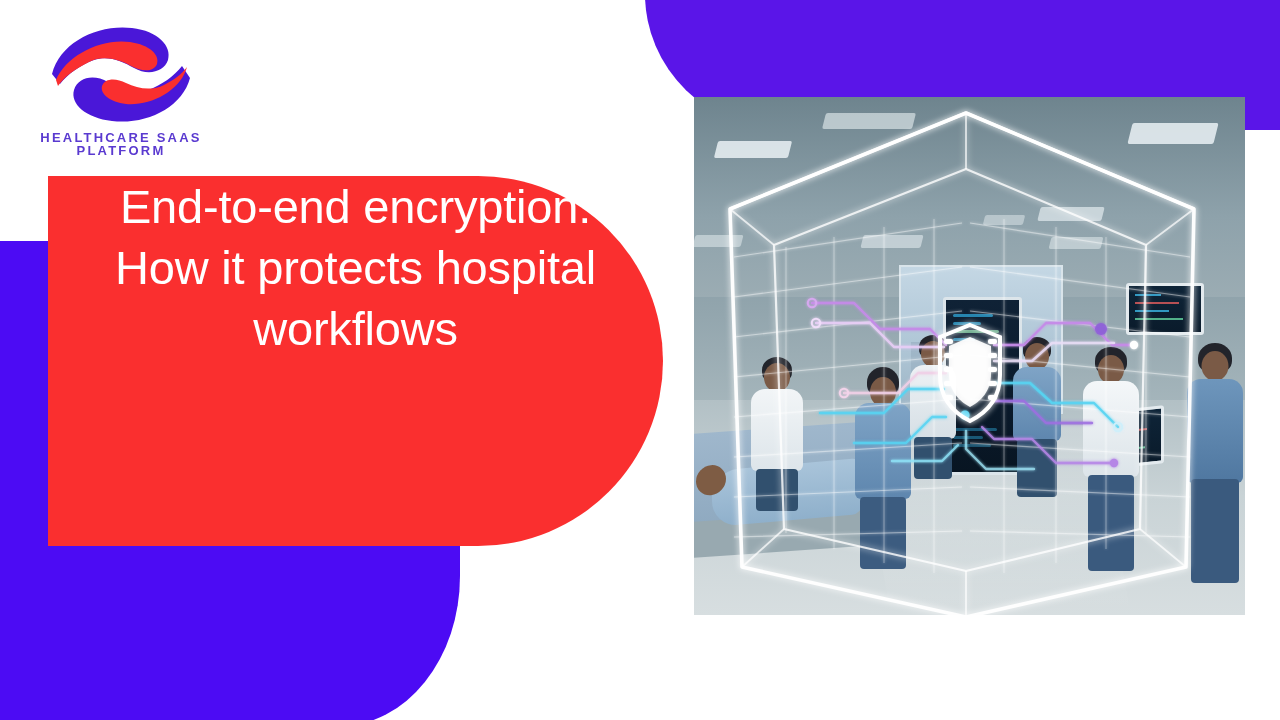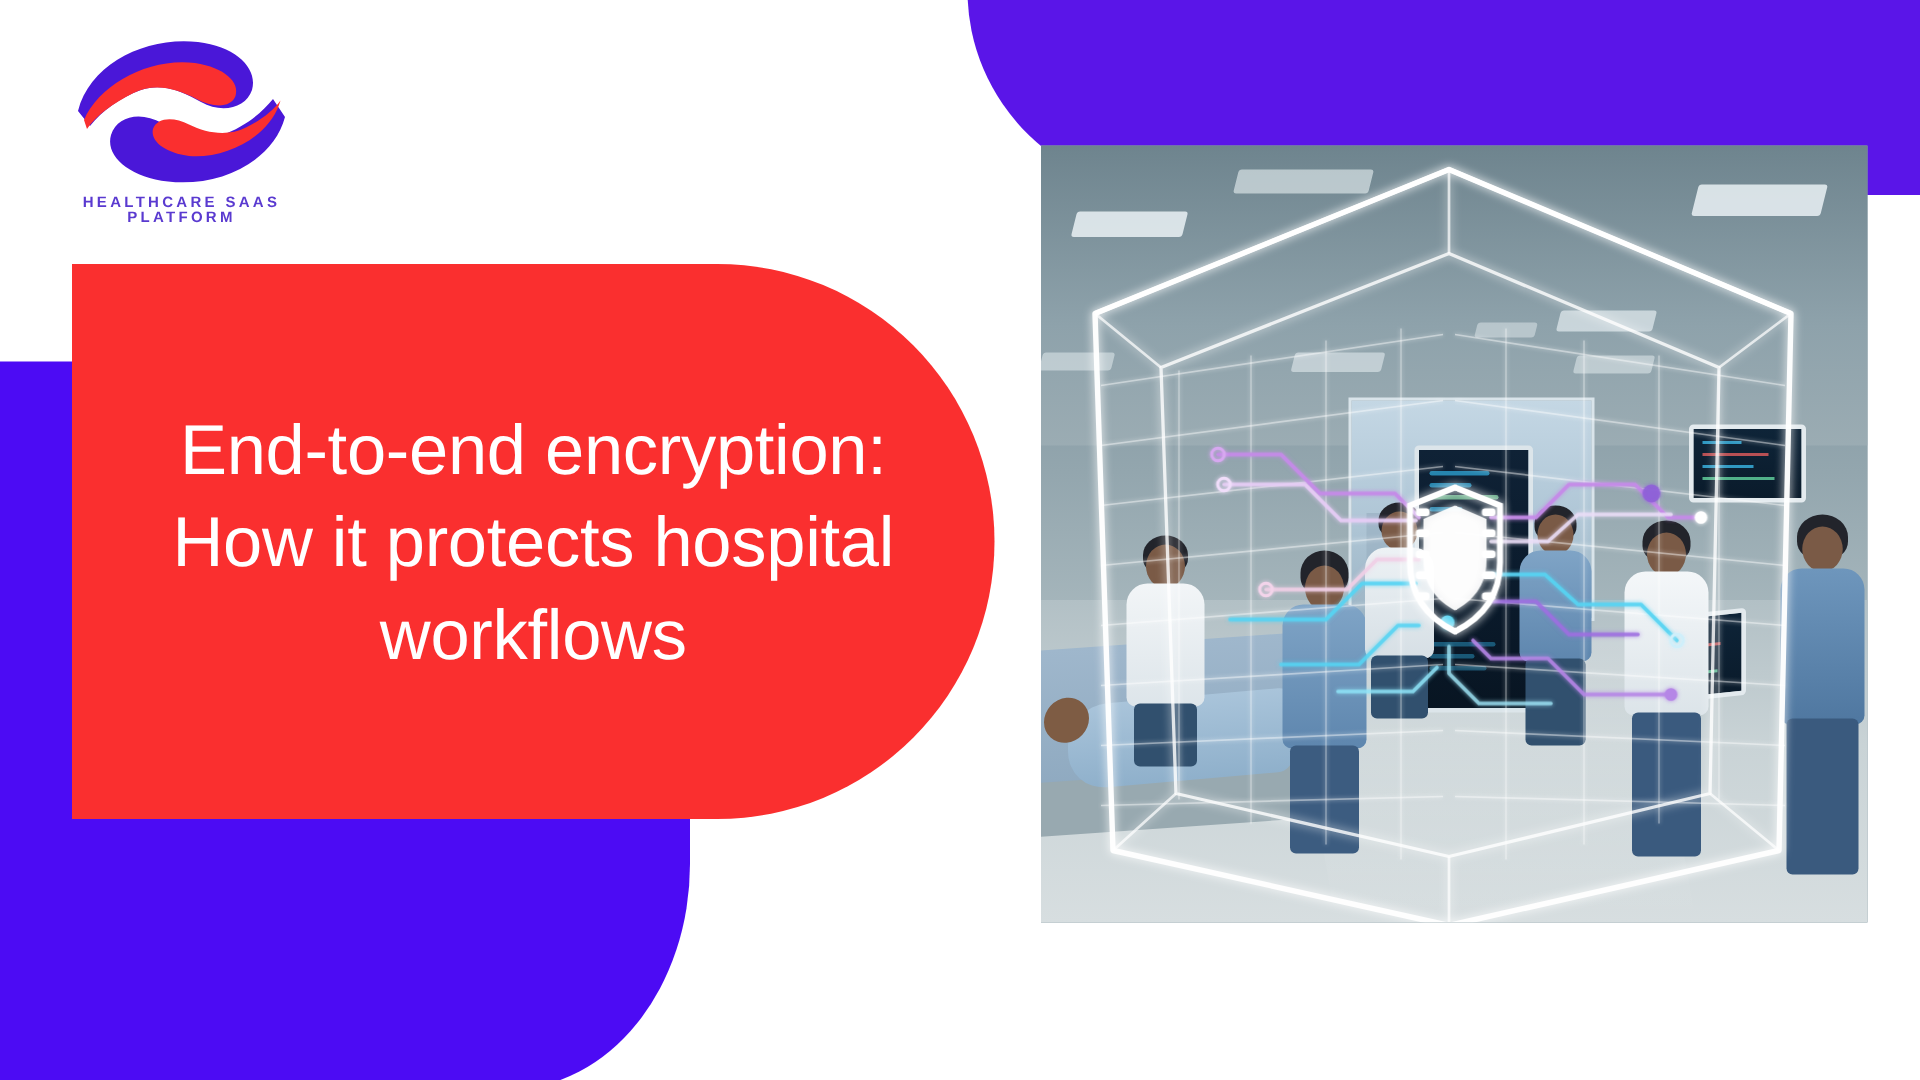--- a/index.html
+++ b/index.html
@@ -60,39 +60,39 @@
     text-align: center;
     font-size: 25px;
     font-weight: 700;
     letter-spacing: 4.5px;
     color: #4A21C8;
     line-height: 1;
   }
   .logo-tagline {
     margin-top: 4px;
     text-align: center;
-    font-size: 10px;
+    font-size: 13px;
     font-weight: 700;
     letter-spacing: 2.2px;
     color: #5A3AD0;
     line-height: 1;
   }
 
   
   .headline-card {
     position: absolute;
     left: 48px;
     top: 176px;
     width: 615px;
     height: 370px;
     background: #FA2F2F;
     border-radius: 0 185px 185px 0;
     z-index: 5;
     display: flex;
-    align-items: center;
+    align-items: flex-start;
     justify-content: center;
     box-sizing: border-box;
     padding: 0 40px 0 40px;
   }
   .headline-text {
     color: #ffffff;
     font-size: 47px;
     font-weight: 400;
     line-height: 1.30;
     text-align: center;

